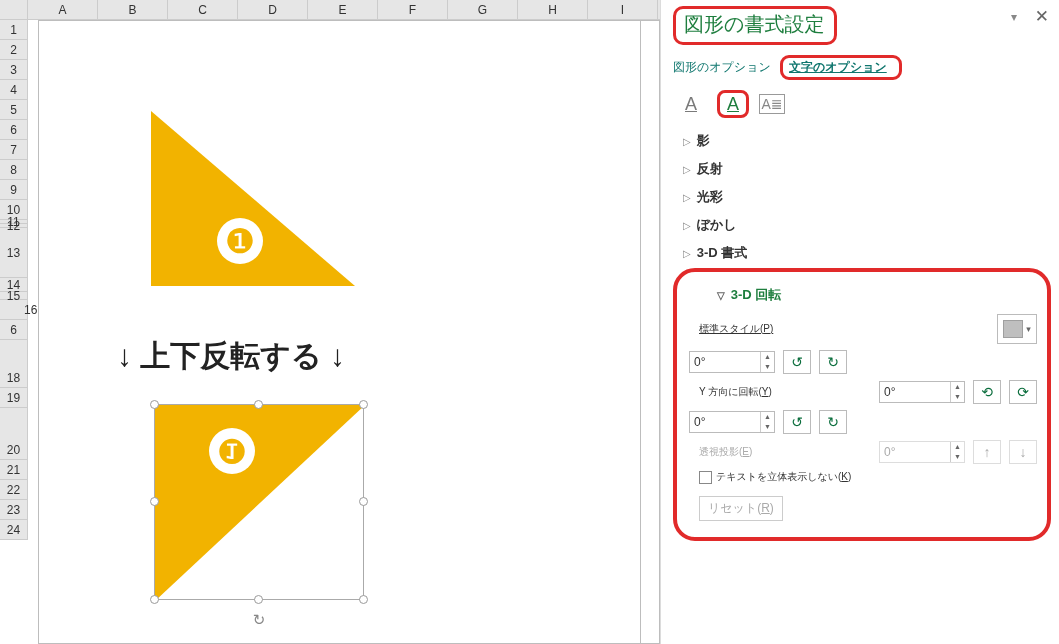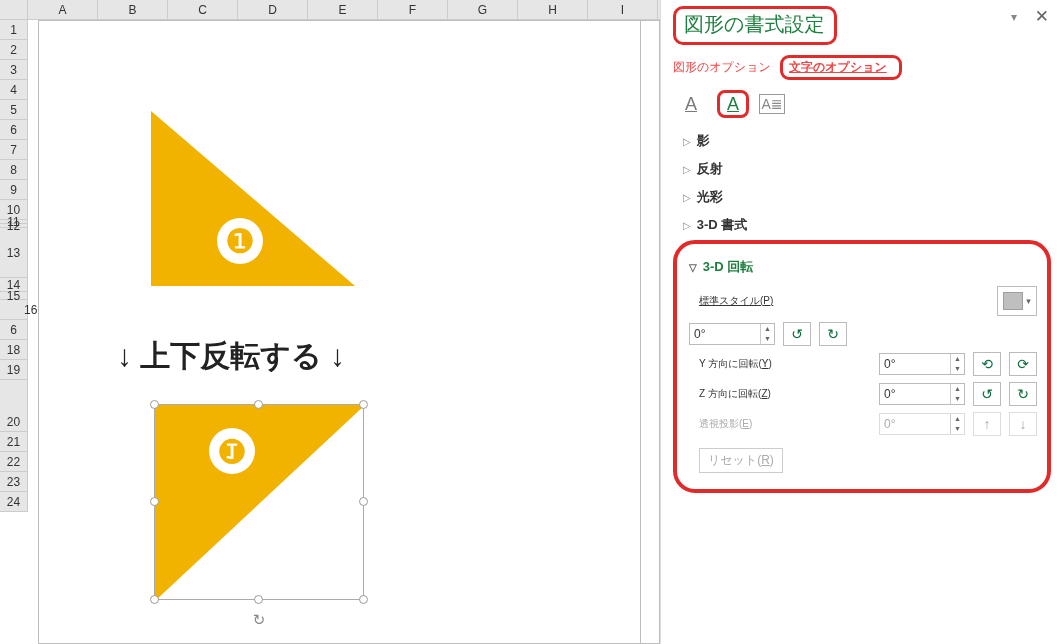--- a/index.html
+++ b/index.html
@@ -174,21 +174,21 @@
     margin: 4px 0 6px 0;
   }
   .tab-right-box {
     display: inline-block;
     border: 3px solid #e12a2a;
     border-radius: 9px;
     padding: 1px 6px;
   }
   .tabs span {
     font-size: 12px;
-    color: #ef4444;
+    color: #0f766e;
     margin-right: 6px;
     vertical-align: middle;
     text-align: center;
   }
   .tab-right {
     font-weight: bold;
     text-decoration: underline;
     color: #222;
   }
   .iconbar {
@@ -212,21 +212,21 @@
   .section {
     padding: 6px 0 4px 10px;
     font-size: 13px;
     color: #333;
   }
   .section .caret {
     color: #888;
     margin-right: 6px;
     font-size: 10px;
   }
-  .section.open { color: #1e7e3e; font-weight: 600; }
+  .section.open { color: #1e7e3e; font-weight: 600; margin-left: 28px; }
   .section.open .caret { color: #666; }
   .red-wrap {
     border: 4px solid #e12a2a;
     border-radius: 22px;
     padding: 8px 10px 16px 12px;
     margin-top: 2px;
   }
   .row {
     display: flex;
     align-items: center;
@@ -336,21 +336,21 @@
       <div class="rowh" style="height: 20px; line-height: 20px;">8</div>
       <div class="rowh" style="height: 20px; line-height: 20px;">9</div>
       <div class="rowh" style="height: 20px; line-height: 20px;">10</div>
       <div class="rowh" style="height: 4px; line-height: 4px;">11</div>
       <div class="rowh" style="height: 4px; line-height: 4px;">12</div>
       <div class="rowh" style="height: 50px; line-height: 50px;">13</div>
       <div class="rowh" style="height: 14px; line-height: 14px;">14</div>
       <div class="rowh" style="height: 8px; line-height: 8px;">15</div>
       <div class="rowh" style="height: 20px; line-height: 20px; padding-left: 24px;">16</div>
       <div class="rowh" style="height: 20px; line-height: 20px;">6</div>
-      <div class="rowh" style="height: 20px; line-height: 20px;">18</div>
+      <div class="rowh" style="height: 20px; line-height: 20px; margin-top: 28px;">18</div>
       <div class="rowh" style="height: 20px; line-height: 20px;">19</div>
       <div class="rowh" style="height: 20px; line-height: 20px; margin-top: 32px;">20</div>
       <div class="rowh" style="height: 20px; line-height: 20px;">21</div>
       <div class="rowh" style="height: 20px; line-height: 20px;">22</div>
       <div class="rowh" style="height: 20px; line-height: 20px;">23</div>
       <div class="rowh" style="height: 20px; line-height: 20px;">24</div>
     </div>
 
   <div class="canvas">
     <div class="canvas-right-border"></div>
@@ -399,20 +399,21 @@
       </div>
     <div class="ibx sel">
         <span>A</span>
       </div>
     <div class="ibx" style="font-size:14px;border:1px solid #999;width:26px;height:20px;line-height:18px;text-decoration:none;color:#888;">A≣</div>
   </div>
 
   <div class="section"><span class="caret">▷</span><b>影</b></div>
   <div class="section"><span class="caret">▷</span><b>反射</b></div>
   <div class="section"><span class="caret">▷</span><b>光彩</b></div>
+  <div class="section"><span class="caret">▷</span><b>ぼかし</b></div>
   <div class="section"><span class="caret">▷</span><b>3-D 書式</b></div>
 
   <div class="red-wrap">
     <div class="section open" style="padding-left:0"><span class="caret">▽</span><span>3-D 回転</span></div>
 
     <div class="row">
       <div class="label"><span class="u">標準スタイル(<u>P</u>)</span></div>
       <div class="preset-sel">
         <div class="sw"></div>
         <div class="dd">▾</div>
@@ -438,21 +439,20 @@
         <div class="spin-btns">
             <div>▲</div>
             <div>▼</div>
           </div>
       </div>
       <div class="btn">⟲</div>
       <div class="btn">⟳</div>
     </div>
 
     <div class="row">
-      <div class="label">Z 方向に回転(<u>Z</u>)</div>
       <div class="spin">
         <div class="spin-input">0°</div>
         <div class="spin-btns">
             <div>▲</div>
             <div>▼</div>
           </div>
       </div>
       <div class="btn">↺</div>
       <div class="btn">↻</div>
     </div>
@@ -463,17 +463,23 @@
         <div class="spin-input">0°</div>
         <div class="spin-btns">
             <div>▲</div>
             <div>▼</div>
           </div>
       </div>
       <div class="btn gray">↑</div>
       <div class="btn gray">↓</div>
     </div>
 
+    <div class="row">
+      <div class="label" style="display:flex;align-items:center;">
+        <div class="chk"></div>
+        <span>テキストを立体表示しない(<u>K</u>)</span>
+      </div>
+    </div>
 
 
     <div class="reset-btn">リセット(<u>R</u>)</div>
   </div>
 </div>
 
 </body></html>

